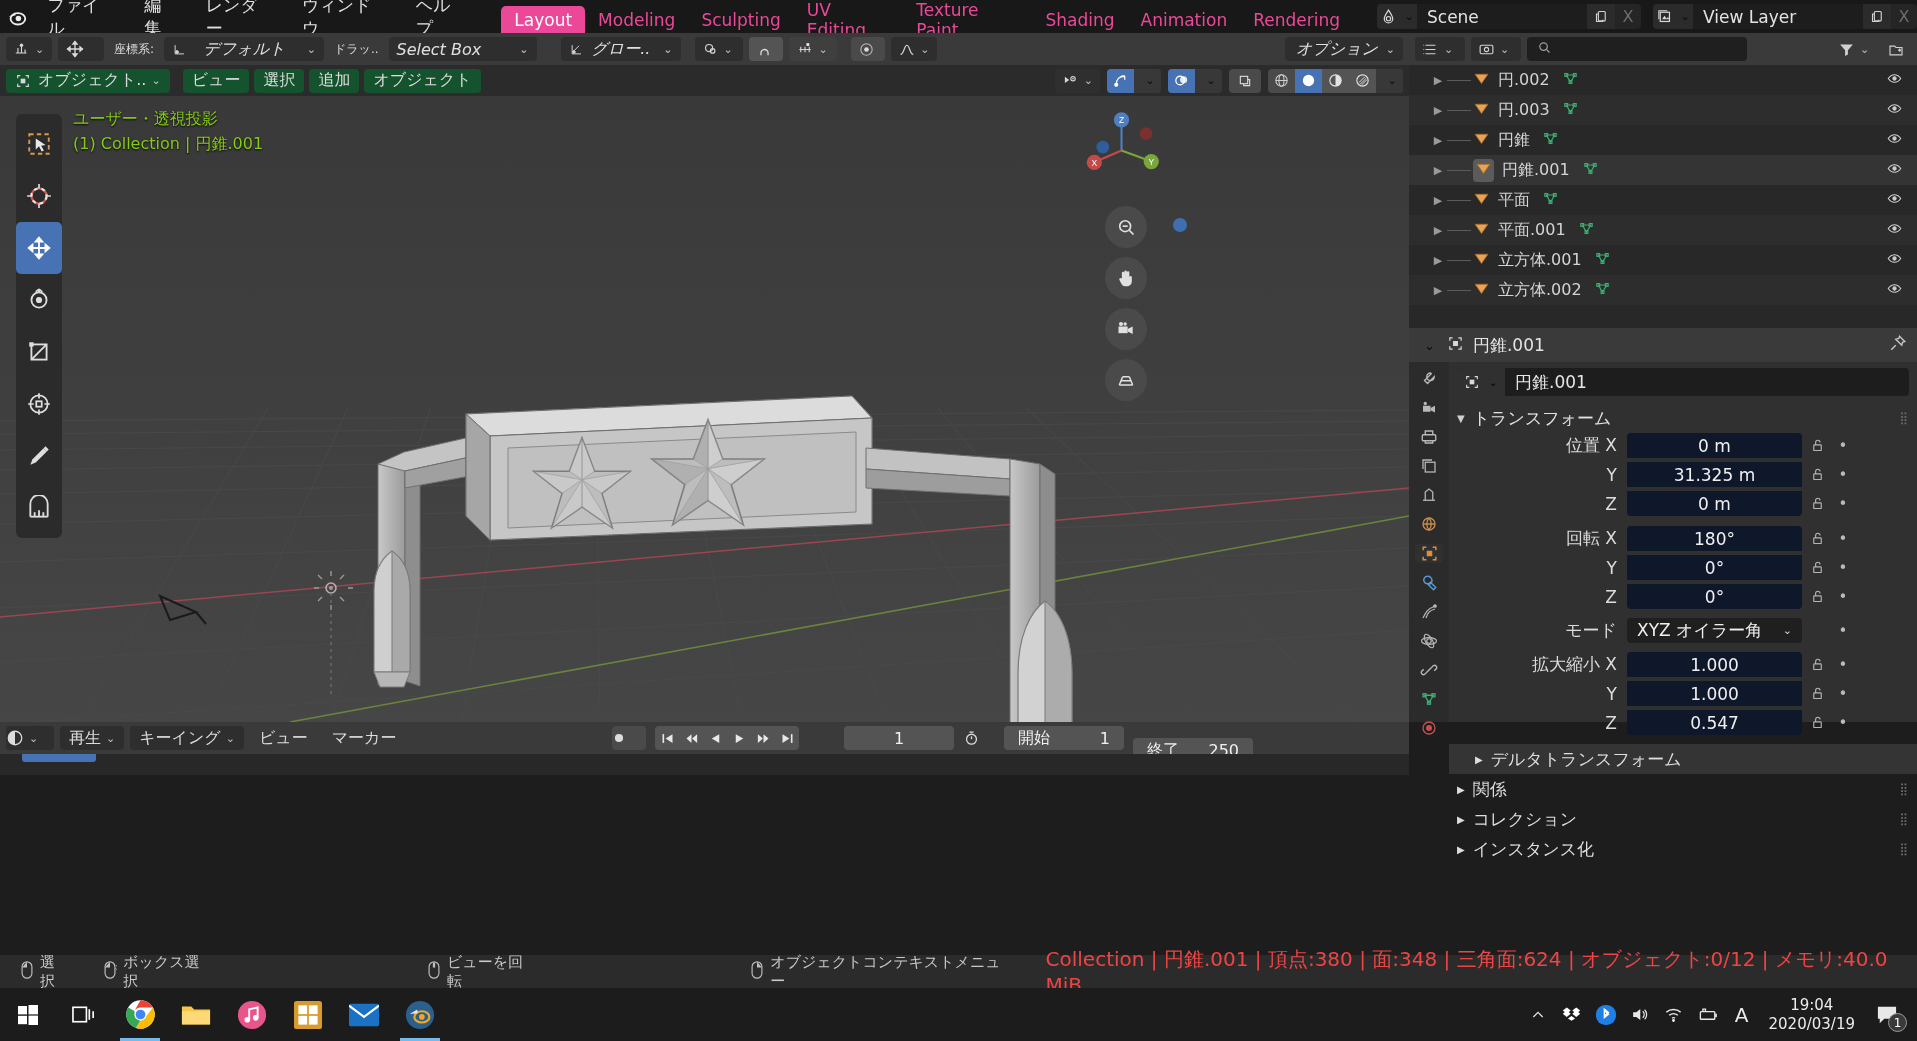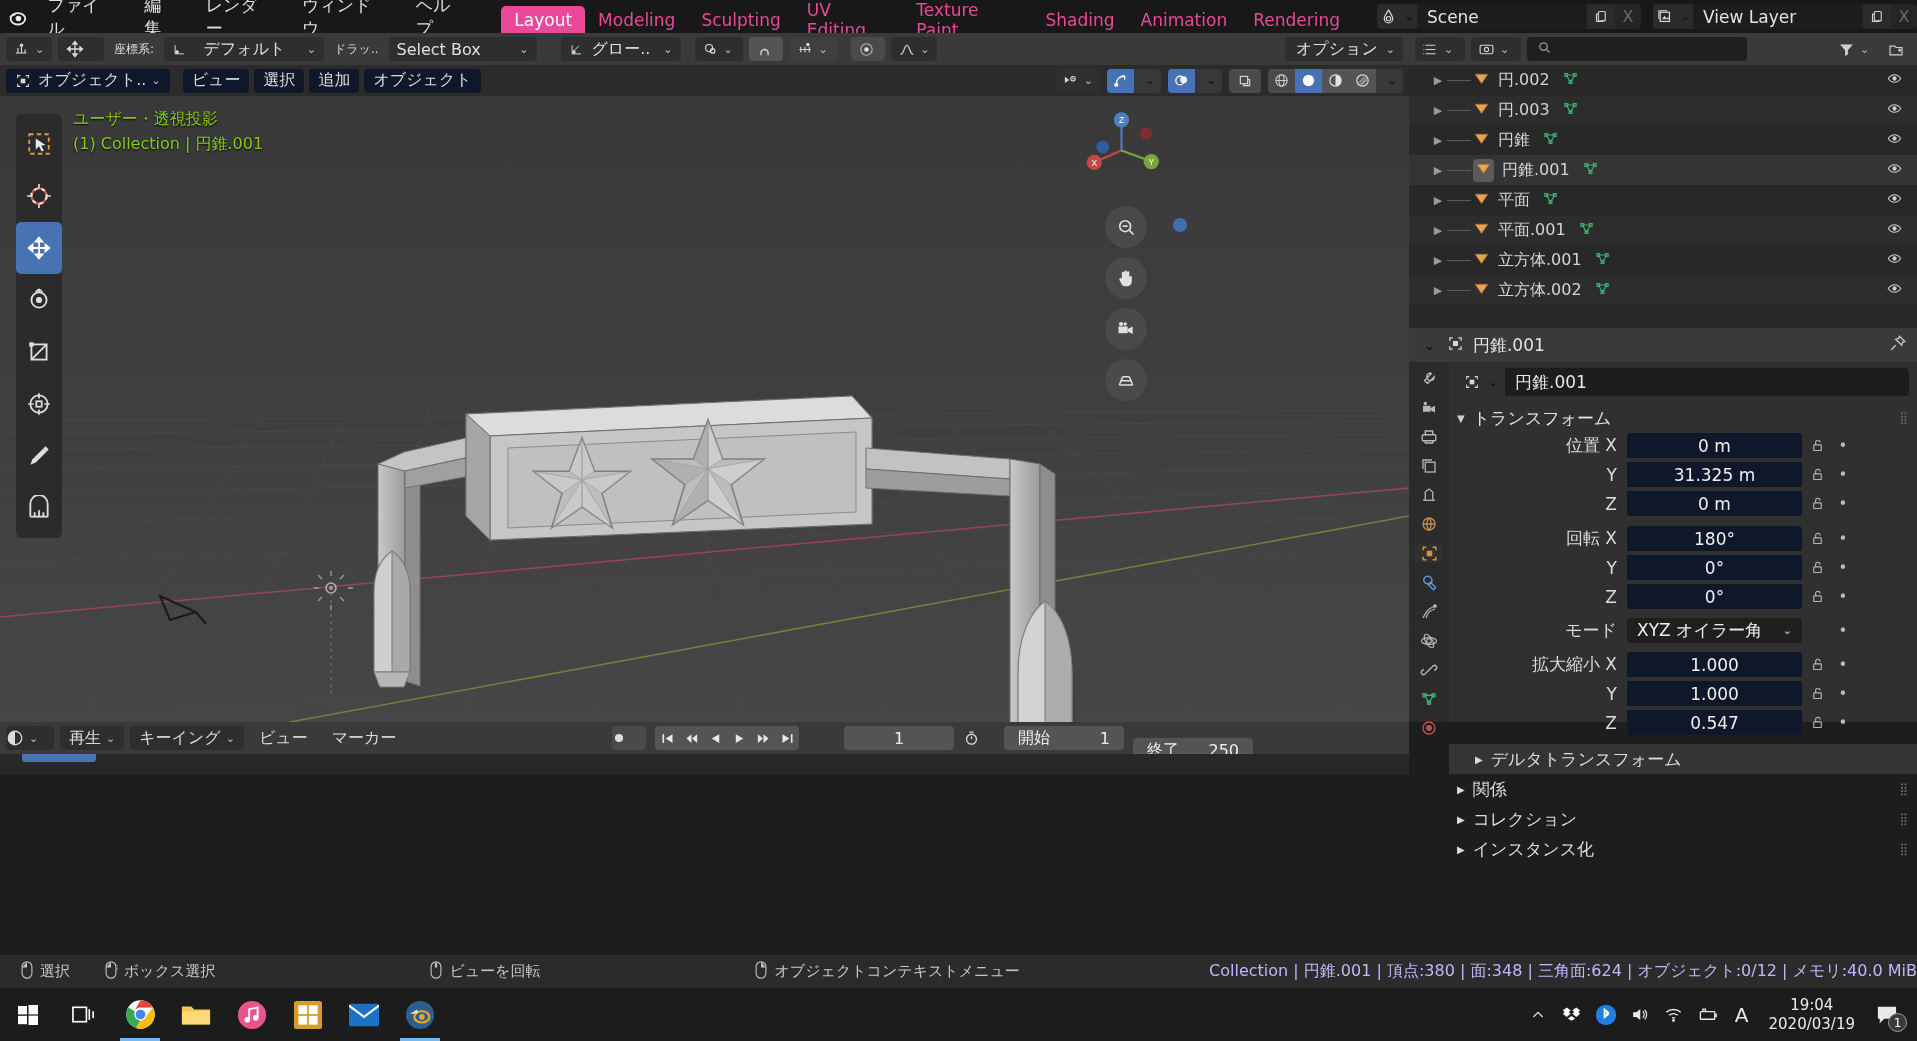--- a/index.html
+++ b/index.html
@@ -30,26 +30,26 @@
   .id-x { background:#252525; width:26px; height:25px; border-radius:0 4px 4px 0;
           display:flex; align-items:center; justify-content:center; color:#6d6d6d; font-size:16px; }
 
   
   #toolhdr { position:absolute; left:0; top:33px; width:1409px; height:32px;
              background:#3a3a3a; display:flex; align-items:center; padding:0 6px; gap:6px; }
   .thbtn { height:24px; border-radius:4px; background:#2e2e2e; display:flex; align-items:center;
            padding:0 7px; color:#d8d8d8; font-size:16px; cursor:pointer; }
   .lbl { color:#dcdcdc; font-size:12px; padding:0 4px; }
   .drop { height:24px; border-radius:4px; background:#2e2e2e; display:flex; align-items:center;
-          justify-content:space-between; padding:0 8px; color:#e0e0e0; font-size:16px; cursor:pointer; }
+          justify-content:space-between; padding:0 8px; color:#e0e0e0; font-size:16px; cursor:pointer;font-style:italic; }
 
   
   #vphdr { position:absolute; left:0; top:65px; width:1409px; height:31px;
            background:#2b2b2b; display:flex; align-items:center; padding:0 6px; gap:5px; }
-  .vh { height:24px; border-radius:4px; background:#0f172a; display:flex; align-items:center;
+  .vh { height:24px; border-radius:4px; background:#14532d; display:flex; align-items:center;
         padding:0 9px; color:#dcdcdc; font-size:16px; cursor:pointer; }
   .seg { display:flex; align-items:center; height:24px; border-radius:4px; overflow:hidden; background:#373737; }
   .seg > div { width:27px; height:24px; display:flex; align-items:center; justify-content:center; cursor:pointer; }
   .seg > div.on { background:#4772b3; }
   .seg > div.mid { background:#545454; }
 
   
   #viewport { position:absolute; left:0; top:96px; width:1409px; height:626px; overflow:hidden;
               background:#3d3d3d; }
   #vp-text { position:absolute; left:73px; top:10px; color:#84cc16; font-size:16px; line-height:25px;
@@ -1144,21 +1144,21 @@
         </svg></span>
     <span>ビューを回転</span>
   </div>
   <div class="sbi" style="margin-left:180px;">
     <span><svg width="14" height="18" viewBox="0 0 16 22" stroke="#c0c0c0" stroke-width="1.4" fill="none">
           <rect x="2" y="1" width="12" height="20" rx="6"></rect>
           <path d="M14 8 h-6 V1" fill="#c0c0c0" stroke="none"></path>
         </svg></span>
     <span>オブジェクトコンテキストメニュー</span>
   </div>
-  <div style="margin-left:auto;color:#c4b5fd;font-size:16px;">Collection | 円錐.001 | 頂点:380 | 面:348 | 三角面:624 | オブジェクト:0/12 | メモリ:40.0 MiB</div>
+  <div style="margin-left:auto;color:#ef4444;font-size:20px;">Collection | 円錐.001 | 頂点:380 | 面:348 | 三角面:624 | オブジェクト:0/12 | メモリ:40.0 MiB</div>
 </div>
 
 <div id="taskbar">
   <div class="tbicon">
     <svg width="24" height="24" viewBox="0 0 24 24" fill="#ffffff">
         <rect x="2" y="3" width="9" height="8.4"></rect>
         <rect x="12.5" y="2" width="9.5" height="9.4"></rect>
         <rect x="2" y="12.8" width="9" height="8.4"></rect>
         <rect x="12.5" y="12.6" width="9.5" height="9.4"></rect>
       </svg>

